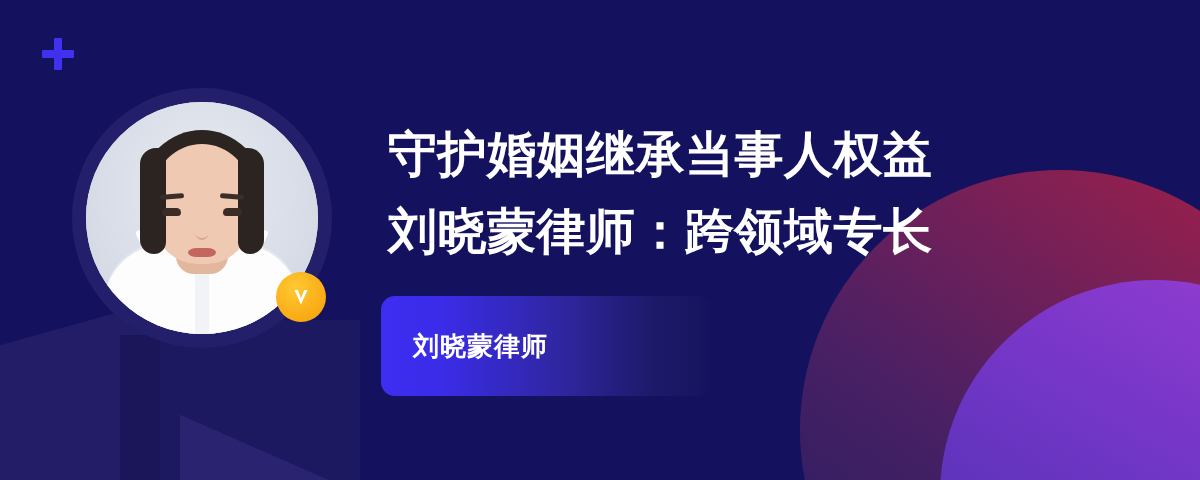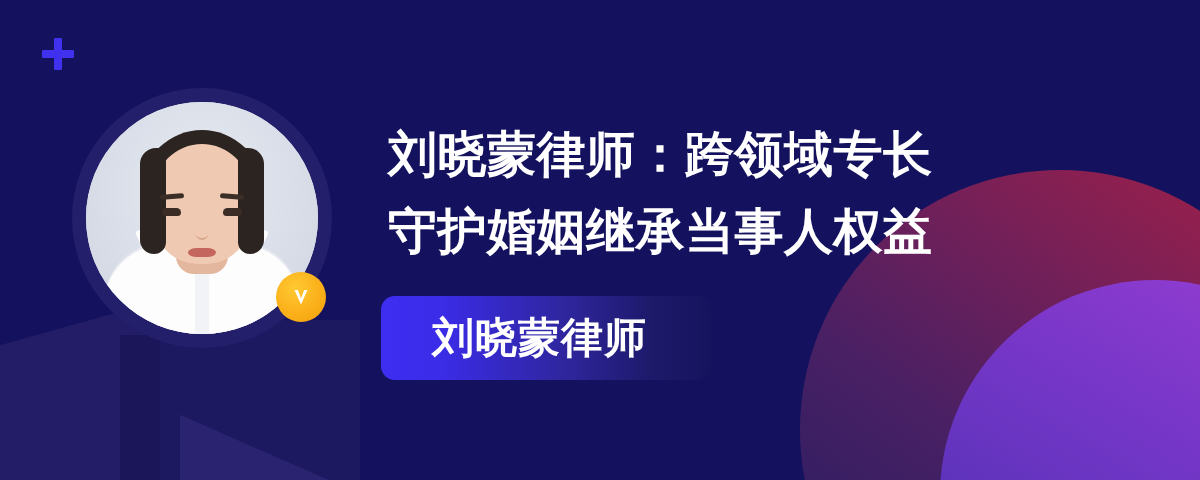--- a/index.html
+++ b/index.html
@@ -287,29 +287,29 @@
     letter-spacing: 0.5px;
     white-space: nowrap;
   }
   .headline-line { display: block; }
 
   .name-button {
     position: absolute;
     left: 381px;
     top: 296px;
     width: 330px;
-    height: 84px;
+    height: 100px;
     border: none;
     border-radius: 14px;
-    padding: 0 0 0 51px;
+    padding: 0 0 0 32px;
     display: flex;
     align-items: center;
     color: #ffffff;
     font-family: "Liberation Sans", "DejaVu Sans", sans-serif;
-    font-size: 42px;
+    font-size: 26px;
     font-weight: bold;
     letter-spacing: 1px;
     cursor: pointer;
     background: linear-gradient(90deg, #3d2ef2 0%, #3b2ce8 18%, #2f269f 55%, #1d1a6a 82%, #16135e 100%);
   }
 </style>
 </head>
 <body>
 
 <div class="banner">
@@ -349,20 +349,20 @@
     </div>
     <div class="verified-badge">
       <svg width="30" height="30" viewBox="0 0 30 30" aria-hidden="true">
         <path d="M8.5 8 L15 22.5 L21.5 8 L18.2 8 L15 16.2 L11.8 8 Z" fill="#ffffff"></path>
       </svg>
     </div>
   </div>
 
   <div class="content">
     <h1 class="headline">
+      <span class="headline-line">守护婚姻继承当事人权益</span>
       <span class="headline-line">刘晓蒙律师：跨领域专长</span>
-      <span class="headline-line">守护婚姻继承当事人权益</span>
     </h1>
   </div>
 
   <button class="name-button">刘晓蒙律师</button>
 
 </div>
 
 </body></html>

